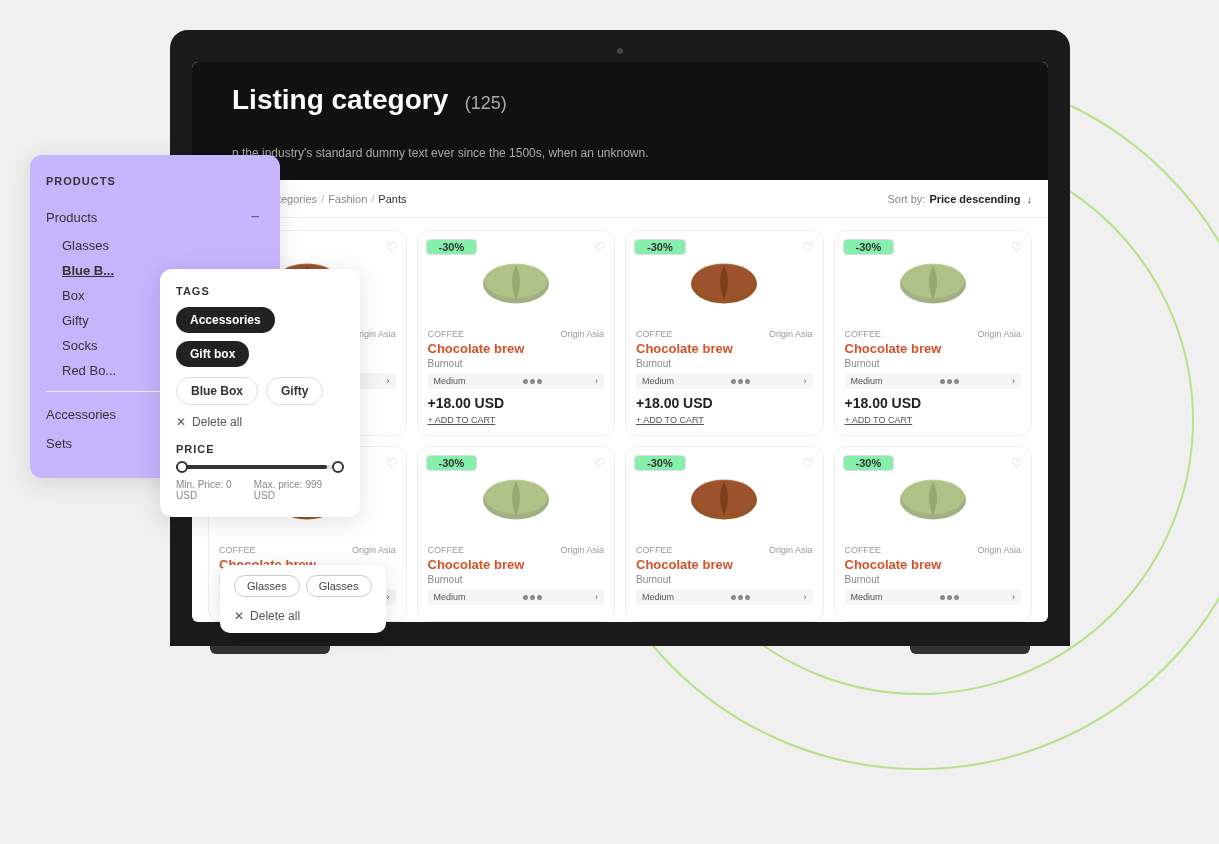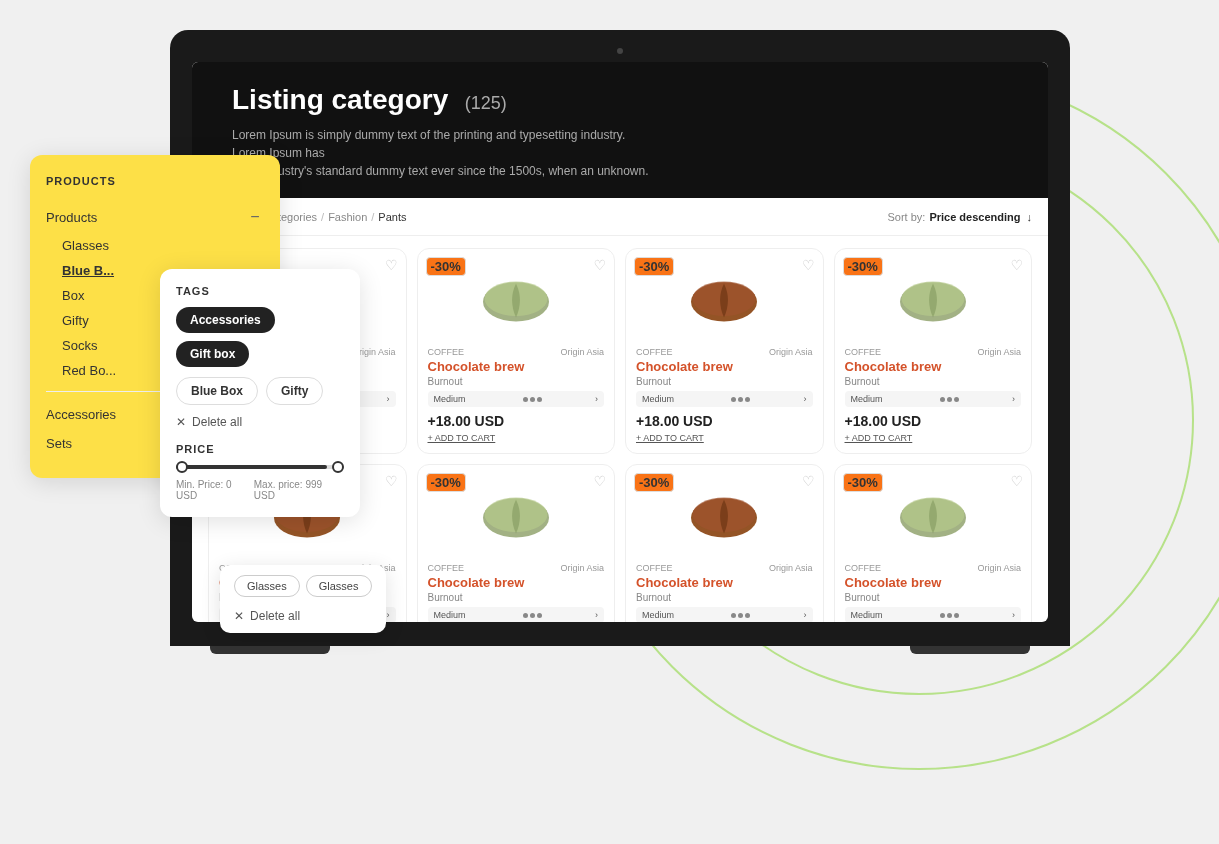--- a/index.html
+++ b/index.html
@@ -112,25 +112,25 @@
       border: 1px solid #eee;
       padding: 10px;
       position: relative;
       font-size: 11px;
     }
 
     .product-badge {
       position: absolute;
       top: 8px;
       left: 8px;
-      background: #f97316;
+      background: #86efac;
       border: 1px solid #ddd;
       border-radius: 4px;
-      font-size: 13px;
-      padding: 1px 4px;
+      font-size: 11px;
+      padding: 1px 12px;
       color: #333;
       font-weight: 600;
     }
 
     .product-wish {
       position: absolute;
       top: 8px;
       right: 8px;
       font-size: 14px;
       color: #ccc;
@@ -244,21 +244,21 @@
       height: 8px;
       background: #333;
       border-radius: 0 0 6px 6px;
     }
 
     
     .sidebar-panel {
       position: absolute;
       top: 155px;
       left: 30px;
-      background: #fde047;
+      background: #c4b5fd;
       border-radius: 12px;
       width: 250px;
       padding: 20px 16px;
       box-shadow: 0 4px 24px rgba(0,0,0,0.12);
       font-family: -apple-system, BlinkMacSystemFont, sans-serif;
       z-index: 10;
     }
 
     .sidebar-section-title {
       font-size: 11px;
@@ -466,21 +466,21 @@
     <div class="laptop-screen-bezel">
       <div class="laptop-camera-dot"></div>
 
       <div class="laptop-screen">
         <div class="screen-content">
 
           <div class="screen-header">
             <h1>Listing category</h1>
             <span class="count">(125)</span>
             <div class="desc">
-              <span>Lorem Ipsum is simply dummy text of the printing and typesetting industry. Lorem Ipsum has</span><br>
+              <br>
               <span>n the industry's standard dummy text ever since the 1500s, when an unknown.</span>
             </div>
           </div>
 
           <div style="background:#fff; border-bottom:1px solid #eee; padding: 0 16px; display:flex; align-items:center; justify-content:space-between; height:38px;">
             <div style="display:flex;align-items:center;gap:4px;font-size:11px;">
               <span style="color:#333;font-weight:600;font-size:11px;">Filters</span>
               <span style="color:#bbb;margin:0 6px;">|</span>
               <span style="color:#888;">Categories</span>
               <span class="breadcrumb-sep">/</span>

